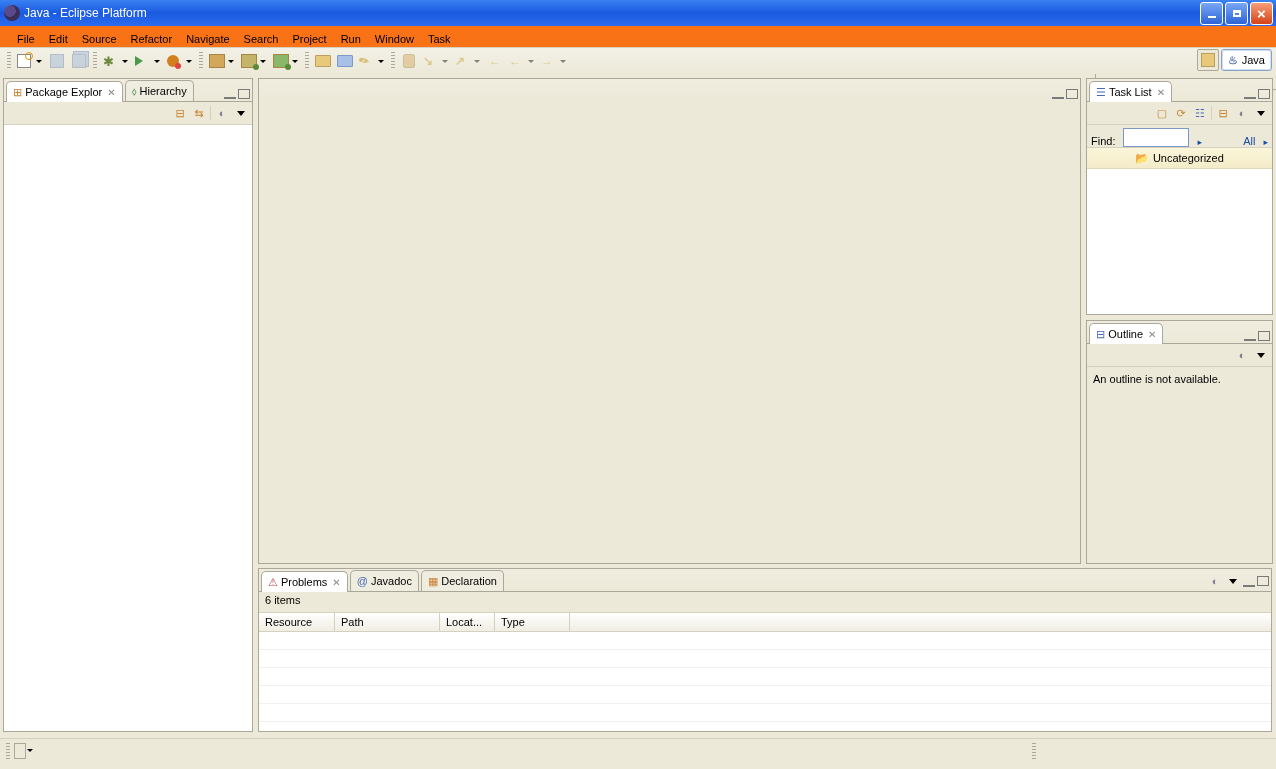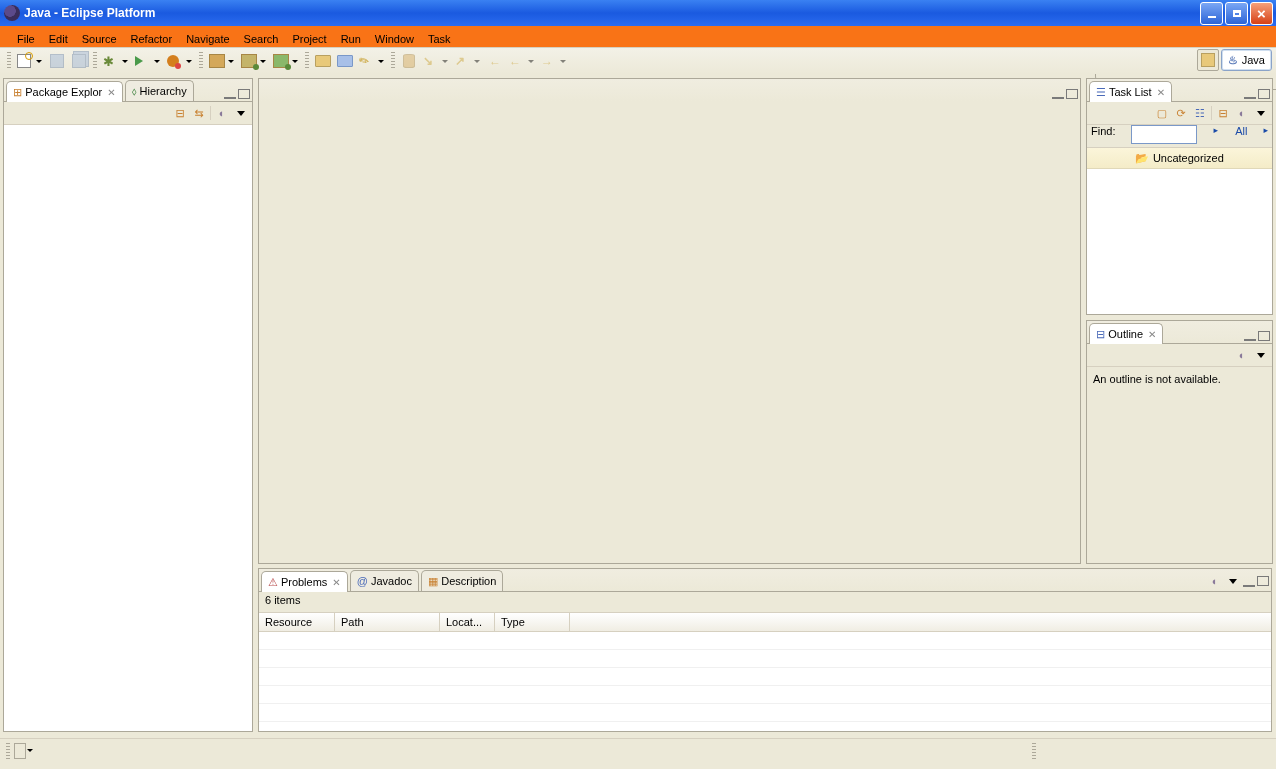--- a/index.html
+++ b/index.html
@@ -1,18 +1,18 @@
 <!DOCTYPE html>
 <html><head>
 <meta charset="utf-8">
 <style>
   html,body{margin:0;padding:0;width:1276px;height:769px;font-family:Tahoma,Arial,sans-serif;font-size:11px;color:#000;overflow:hidden;background:#ece9d8}
   .titlebar{height:26px;background:linear-gradient(to bottom,#3a81f2 0%,#1a5ae0 50%,#2b6cf0 100%);color:#fff;display:flex;align-items:center;padding:0 2px}
   .titlebar .eclipse-icon{width:16px;height:16px;margin:0 4px 0 2px;background:radial-gradient(circle at 6px 6px,#5b4a8a 0 40%,#3a2d5a 41% 100%);border-radius:50%}
-  .titlebar .title-text{font-weight:bold;font-size:12px;flex:1}
+  .titlebar .title-text{font-weight:normal;font-size:12px;flex:1}
   .winbtn{width:21px;height:21px;margin:0 1px;border:1px solid #fff;border-radius:3px;display:flex;align-items:center;justify-content:center;color:#fff;font-weight:bold;font-size:11px}
   .min{background:linear-gradient(to bottom,#7aa7f5,#2c64d6)}
   .max{background:linear-gradient(to bottom,#7aa7f5,#2c64d6)}
   .close{background:linear-gradient(to bottom,#f6a07a,#d64217)}
   .min::before{content:"";width:8px;height:2px;background:#fff;margin-top:8px}
   .max::before{content:"";width:8px;height:7px;border:2px solid #fff;border-top-width:3px;box-sizing:border-box}
   .close::before{content:"×";font-size:15px;line-height:1}
 
   .menubar{height:21px;background:#f97316;display:flex;align-items:flex-end;padding-left:10px;border-bottom:1px solid #d6d0c0}
   .menubar span{padding:2px 7px;cursor:default}
@@ -72,21 +72,21 @@
   .content{flex:1;background:#fff;overflow:hidden}
   .content.beige{background:#ece9d8}
   .center-stack .view{background:#ece9d8}
   .center-stack .content{background:#ece9d8}
 
   
   .i-tree{color:#c88030}
   .i-hier{color:#4a8a4a}
 
   
-  .task-find{height:22px;display:flex;align-items:flex-start;padding:0 4px;gap:16px;background:#ece9d8;border-bottom:1px solid #d6d0c0}
+  .task-find{height:22px;display:flex;align-items:flex-end;padding:0 4px;gap:8px;background:#ece9d8;border-bottom:1px solid #d6d0c0}
   .task-find input{width:60px;height:15px;border:1px solid #7a98c8;font-size:11px}
   .task-find .all{color:#1a4aa8;margin-left:auto}
   .task-find .caret{color:#1a4aa8;font-size:9px}
   .task-cat{height:20px;background:linear-gradient(to bottom,#fbf5da,#f4ecc8);display:flex;align-items:center;justify-content:center;gap:4px;border-bottom:1px solid #e0d8b8}
 
   
   .outline-msg{padding:6px;background:#ece9d8}
 
   
   .pb-items{height:16px;padding:2px 6px}
@@ -335,21 +335,21 @@
           <span style="color:#b84a4a">⚠</span>
           <span class="tx">Problems</span>
           <span class="x">✕</span>
         </div>
         <div class="tab inactive">
           <span style="color:#4a6ab8">@</span>
           <span class="tx">Javadoc</span>
         </div>
         <div class="tab inactive">
           <span style="color:#c88030">▦</span>
-          <span class="tx">Description</span>
+          <span class="tx">Declaration</span>
         </div>
         <div class="ctrls">
           <div class="vb">
               <span style="color:#8a7a9a">◐</span>
             </div>
           <div class="vb">
               <span class="tri"></span>
             </div>
           <div class="ctrl-min"></div>
           <div class="ctrl-max"></div>

